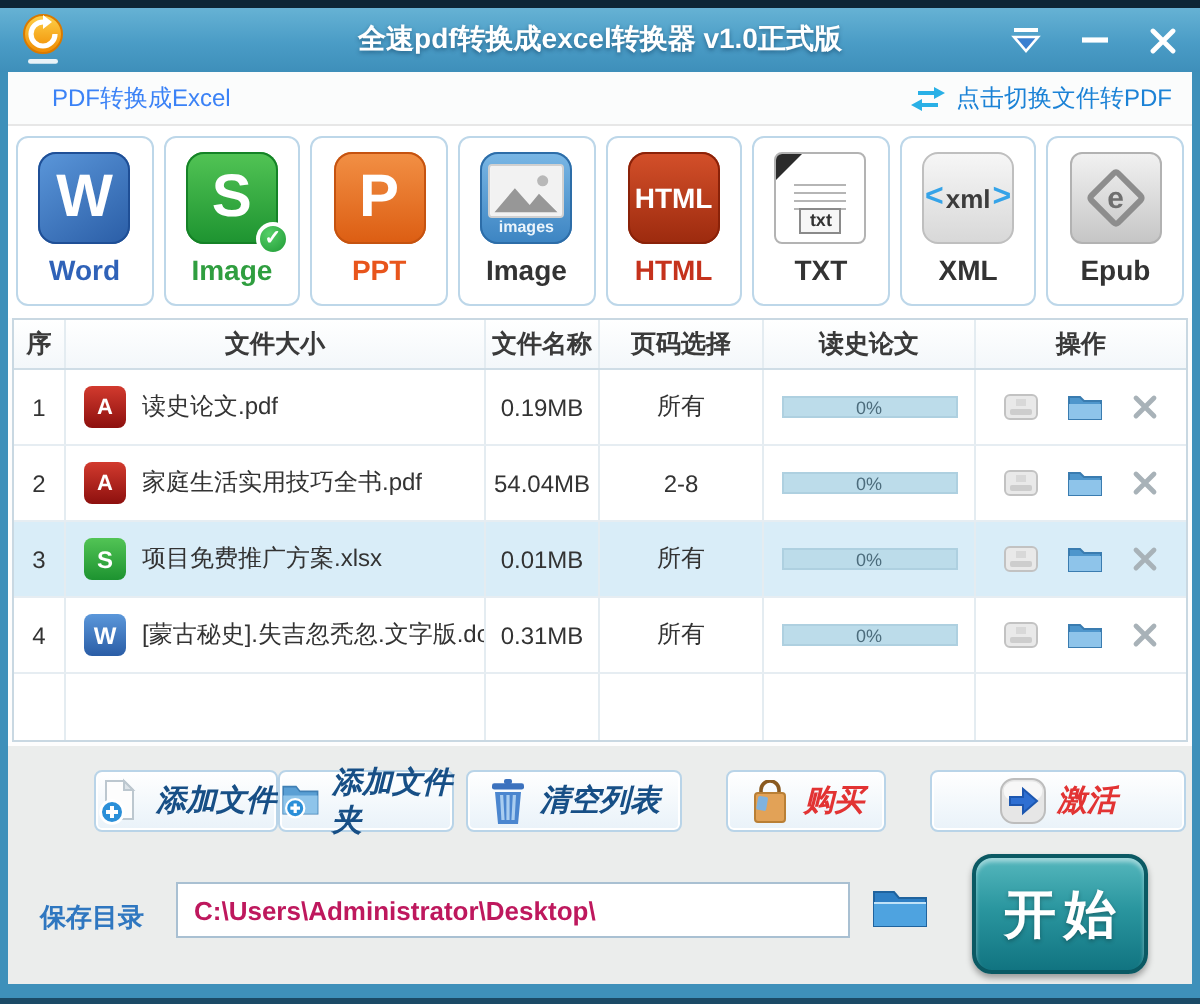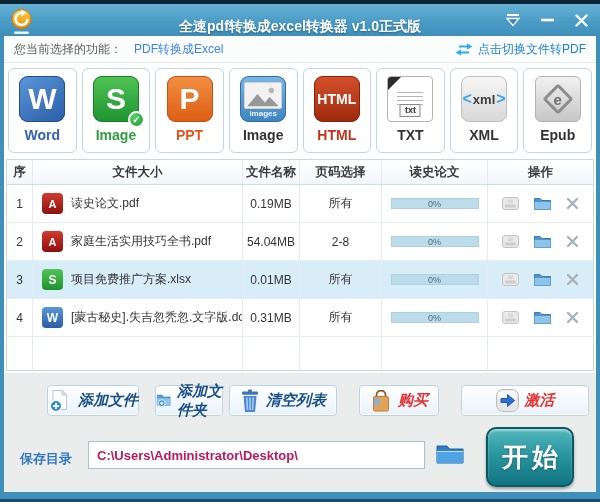--- a/index.html
+++ b/index.html
@@ -5,21 +5,21 @@
   html,body{margin:0;padding:0;background:#dfe3e6;}
   *{box-sizing:border-box;}
   body{font-family:"Liberation Sans", sans-serif;-webkit-font-smoothing:antialiased;}
 
   .window{position:relative;width:600px;height:502px;background:#3e90ba;overflow:hidden;}
   .topstrip{position:absolute;top:0;left:0;right:0;height:4px;background:#0d2636;}
   .bottomedge{position:absolute;bottom:0;left:0;right:0;height:3px;background:#1b4a66;}
 
   
   .titlebar{position:absolute;top:4px;left:0;right:0;height:32px;
-    background:linear-gradient(#66b2d4,#4a9cc6 55%,#3e8fba);display:flex;align-items:flex-end;}
+    background:linear-gradient(#66b2d4,#4a9cc6 55%,#3e8fba);display:flex;align-items:center;}
   .logo{margin-left:8px;width:27px;height:28px;}
   .title{position:absolute;left:0;right:0;text-align:center;color:#fff;font-weight:bold;
     font-size:14px;text-shadow:0 1px 2px rgba(0,40,70,.45);pointer-events:none;}
   .winctrl{position:absolute;right:10px;top:0;height:32px;display:flex;align-items:center;gap:16px;}
   .wbtn{width:18px;height:16px;display:flex;align-items:center;justify-content:center;cursor:pointer;}
 
   
   .content{position:absolute;top:36px;left:4px;right:4px;bottom:10px;background:#fdfdfd;}
   .funcbar{position:absolute;top:0;left:0;right:0;height:27px;background:#fbfcfc;
     border-bottom:1px solid #e7e7e7;display:flex;align-items:center;padding:0 10px;font-size:12px;}
@@ -88,21 +88,21 @@
   .op{display:flex;align-items:center;cursor:pointer;}
 
   
   .lowerbg{position:absolute;top:337px;left:0;right:0;bottom:0;background:#ebedec;}
   .btnrow{position:absolute;top:349px;left:0;display:flex;padding-left:37px;}
   .abtn{height:31px;border:1px solid #b9d4e8;border-radius:4px;
     background:linear-gradient(#ffffff,#e9f2f9);box-shadow:inset 0 0 0 1px #fff;
     display:flex;align-items:center;justify-content:center;gap:6px;cursor:pointer;
     font-family:"DejaVu Serif",serif;font-style:italic;font-weight:bold;font-size:15px;}
   .abtn.blue{color:#174f86;} .abtn.red{color:#e23333;}
-  .b1{margin-left:6px;width:92px;} .b2{margin-left:16px;width:68px;} .b3{margin-left:6px;width:108px;}
+  .b1{margin-left:6px;width:92px;} .b2{margin-left:0;width:88px;} .b3{margin-left:6px;width:108px;}
   .b4{margin-left:22px;width:80px;} .b5{margin-left:22px;width:128px;}
 
   .save-label{position:absolute;top:414px;left:16px;font-size:13px;font-weight:bold;color:#2f77c0;}
   .save-input{position:absolute;top:405px;left:84px;width:337px;height:28px;border:1px solid #a9c0d2;
     background:#fff;padding:0 8px;font-family:"Liberation Sans",sans-serif;
     font-size:13px;font-weight:bold;color:#be185d;outline:none;}
   .browse{position:absolute;top:407px;left:432px;cursor:pointer;}
   .start-btn{position:absolute;top:391px;left:482px;width:88px;height:60px;border-radius:10px;
     background:linear-gradient(#55b7bd,#2a969f 45%,#117481);border:2px solid #0b5963;
     box-shadow:inset 0 2px 2px rgba(255,255,255,.45),0 2px 3px rgba(0,0,0,.35);
@@ -145,21 +145,20 @@
         <svg width="13" height="13" viewBox="0 0 13 13">
           <path d="M1.5 1.5l10 10M11.5 1.5l-10 10" stroke="#fff" stroke-width="2.4" stroke-linecap="round"></path>
           </svg>
       </span>
     </div>
   </div>
 
   <div class="content">
 
     <div class="funcbar">
-      <span class="func-label">您当前选择的功能：</span>
       <span class="func-current">PDF转换成Excel</span>
       <span class="switch">
         <svg width="18" height="13" viewBox="0 0 18 13">
           <path d="M12 0.5l5.5 3-5.5 3v-2H4v-2h8z" fill="#29b0e6"></path>
           <path d="M6 6.5l-5.5 3 5.5 3v-2h8v-2H6z" fill="#29b0e6"></path>
         </svg>
         <span>点击切换文件转PDF</span>
       </span>
     </div>
 

